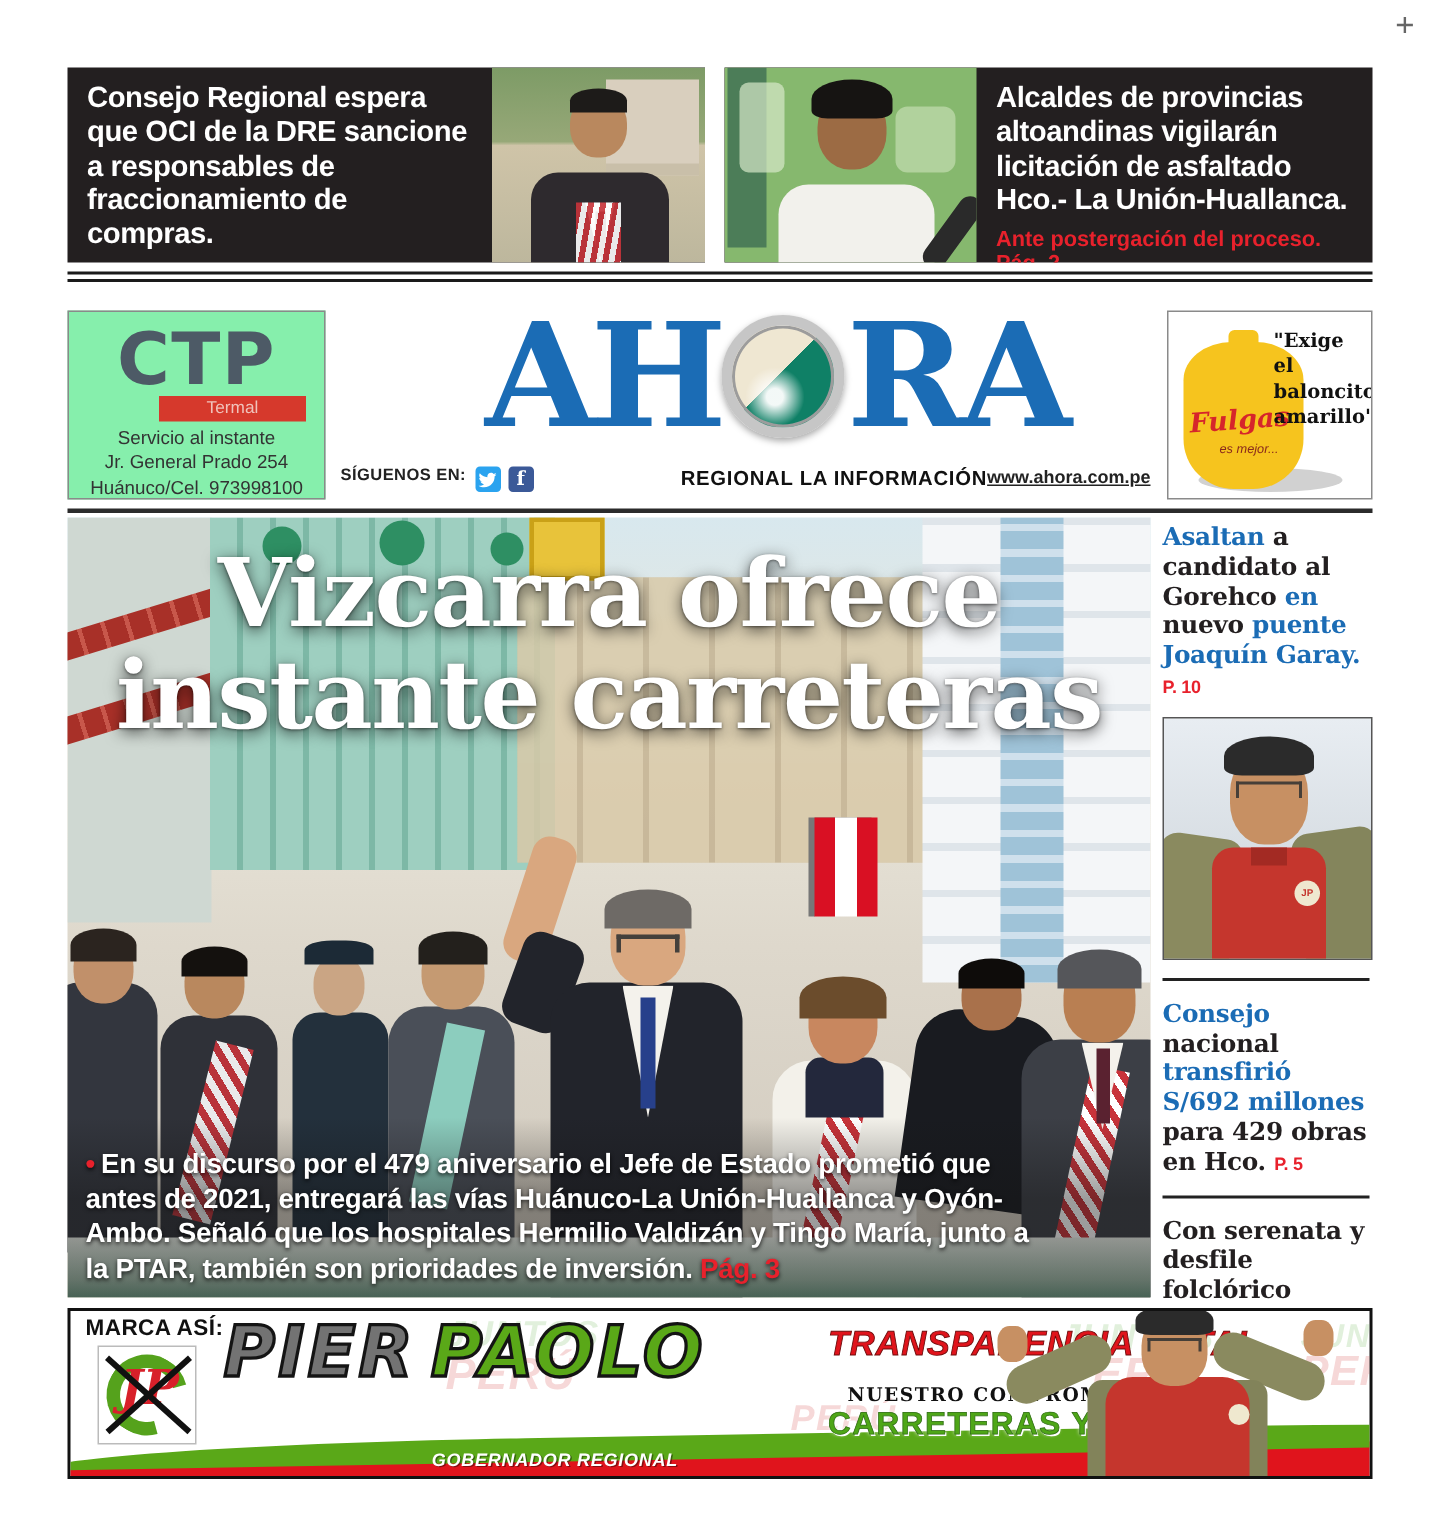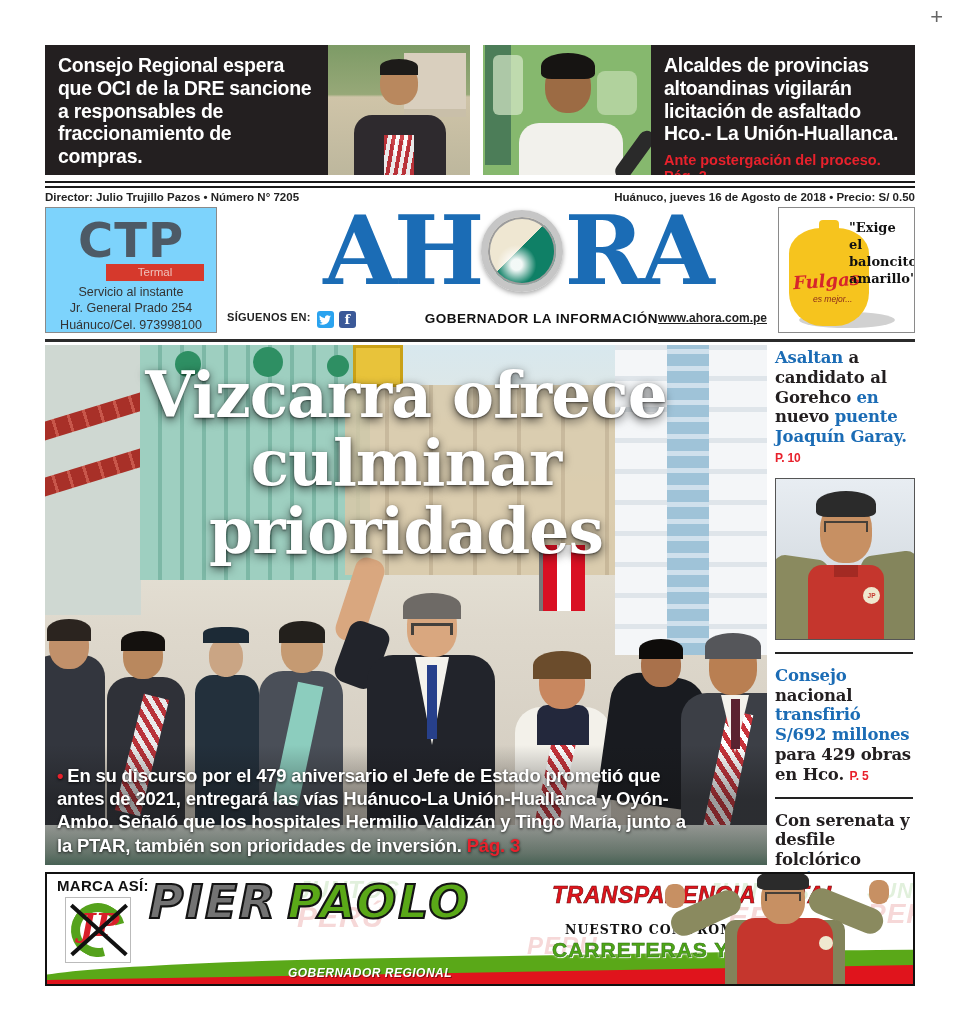--- a/index.html
+++ b/index.html
@@ -44,21 +44,21 @@
   .rp-mic { right:8px; bottom:-8px; width:16px; height:56px; background:#2a2a2a; transform:rotate(36deg); border-radius:8px; }
 
   
   .double-rule { left:45px; width:870px; top:181px; height:7px;
     border-top:2.5px solid #1a1a1a; border-bottom:2.5px solid #1a1a1a; }
   .byline { left:45px; width:870px; top:191px; display:flex; justify-content:space-between;
     font-size:11.5px; font-weight:bold; color:#222; }
 
   
   .header { left:45px; top:207px; width:870px; height:130px; }
-  .ctp-box { left:0; top:0; width:172px; height:126px; border:1px solid #8a8a8a; background:#7dd3fc; }
+  .ctp-box { left:0; top:0; width:172px; height:126px; border:1px solid #8a8a8a; background:#86efac; }
   .ctp-name { position:absolute; left:0; top:4px; width:100%; text-align:center;
     font-family:"DejaVu Sans", sans-serif; font-weight:900; font-size:48px; letter-spacing:1px; color:#4d5a66; }
   .ctp-banner { position:absolute; right:12px; top:56px; width:98px; height:17px; background:#d6392c;
     color:#f0c2ba; font-size:11.5px; line-height:17px; text-align:center; }
   .ctp-lines { position:absolute; left:0; top:76px; width:100%; text-align:center;
     font-size:12.5px; line-height:1.3; color:#333; }
   .fulgas-box { right:0; top:0; width:137px; height:126px; border:1px solid #8a8a8a; background:#fff; overflow:hidden; }
   .fg-shadow { left:20px; bottom:4px; width:96px; height:16px; background:#bdbdbd; border-radius:50%; opacity:.7; }
   .fg-cyl { left:10px; top:20px; width:80px; height:98px; background:#f6c41e;
     border-radius:40% 40% 42% 42% / 26% 26% 34% 34%; }
@@ -273,24 +273,20 @@
         <div class="abs rp-mic"></div>
       </div>
       <div class="t-text">
         <div class="t-headline">Alcaldes de provincias altoandinas vigilarán licitación de asfaltado Hco.- La Unión-Huallanca.</div>
         <div class="t-kicker">Ante postergación del proceso. Pág. 2</div>
       </div>
     </div>
   </div>
 
   <div class="abs double-rule"></div>
-  <div class="abs byline">
-    <span>Director: Julio Trujillo Pazos • Número N° 7205</span>
-    <span>Huánuco, jueves 16 de Agosto de 2018 • Precio: S/ 0.50</span>
-  </div>
 
   <div class="abs header">
     <div class="abs ctp-box">
       <div class="ctp-name">CTP</div>
       <div class="ctp-banner">Termal</div>
       <div class="ctp-lines">
         <div>Servicio al instante</div>
         <div>Jr. General Prado 254</div>
         <div>Huánuco/Cel. 973998100</div>
       </div>
@@ -301,21 +297,21 @@
     <div class="abs follow-row">
       <span class="follow-label">SÍGUENOS EN:</span>
       <span class="soc">
         <span class="soc-ic soc-tw">
           <svg width="12" height="12" viewBox="0 0 24 24">
               <path fill="#fff" d="M24 4.6c-.9.4-1.8.6-2.8.8 1-.6 1.8-1.6 2.2-2.7-1 .6-2 1-3.1 1.2C19.4 2.9 18.1 2.3 16.7 2.3c-2.7 0-4.9 2.2-4.9 4.9 0 .4 0 .8.1 1.1C7.7 8.1 4.1 6.1 1.7 3.1c-.4.7-.7 1.6-.7 2.5 0 1.7.9 3.2 2.2 4.1-.8 0-1.6-.2-2.2-.6v.1c0 2.4 1.7 4.4 3.9 4.8-.4.1-.8.2-1.3.2-.3 0-.6 0-.9-.1.6 2 2.4 3.4 4.6 3.4-1.7 1.3-3.8 2.1-6.1 2.1-.4 0-.8 0-1.2-.1 2.2 1.4 4.8 2.2 7.5 2.2 9.1 0 14-7.5 14-14v-.6c1-.7 1.8-1.6 2.5-2.6z"></path>
             </svg>
         </span>
         <span class="soc-ic soc-fb">f</span>
       </span>
-      <span class="tagline">GOBERNADOR LA INFORMACIÓN</span>
+      <span class="tagline">REGIONAL LA INFORMACIÓN</span>
       <span class="website">www.ahora.com.pe</span>
     </div>
 
     <div class="abs fulgas-box">
       <div class="abs fg-shadow"></div>
       <div class="abs fg-top"></div>
       <div class="abs fg-cyl"></div>
       <div class="abs fg-brand">Fulgas</div>
       <div class="abs fg-slogan">es mejor...</div>
       <div class="abs fg-quote">"Exige el baloncito amarillo"</div>
@@ -377,21 +373,21 @@
     <div class="abs rm-shirt"></div>
     <div class="abs rm-tie"></div>
     <div class="abs rm-head fig-head"></div>
     <div class="abs rm-hair"></div>
 
     <div class="abs ph-table"></div>
     <div class="abs cap-shade"></div>
 
     <div class="abs headline">
       <div>Vizcarra ofrece</div>
-      <div>culminar prioridades</div>
+      <div>instante carreteras</div>
     </div>
 
     <div class="abs caption"><span class="cap-bullet">•</span><span>En su discurso por el 479 aniversario el Jefe de Estado prometió que antes de 2021, entregará las vías Huánuco-La Unión-Huallanca y Oyón-Ambo. Señaló que los hospitales Hermilio Valdizán y Tingo María, junto a la PTAR, también son prioridades de inversión. </span><span class="cap-page">Pág. 3</span></div>
   </div>
 
   <div class="abs sidebar">
     <div class="sb-item">
       <span class="c-blue">Asaltan </span><span class="c-dark">a candidato al Gorehco </span><span class="c-blue">en </span><span class="c-dark">nuevo </span><span class="c-blue">puente Joaquín Garay. </span><span class="c-red">P. 10</span>
     </div>
 

